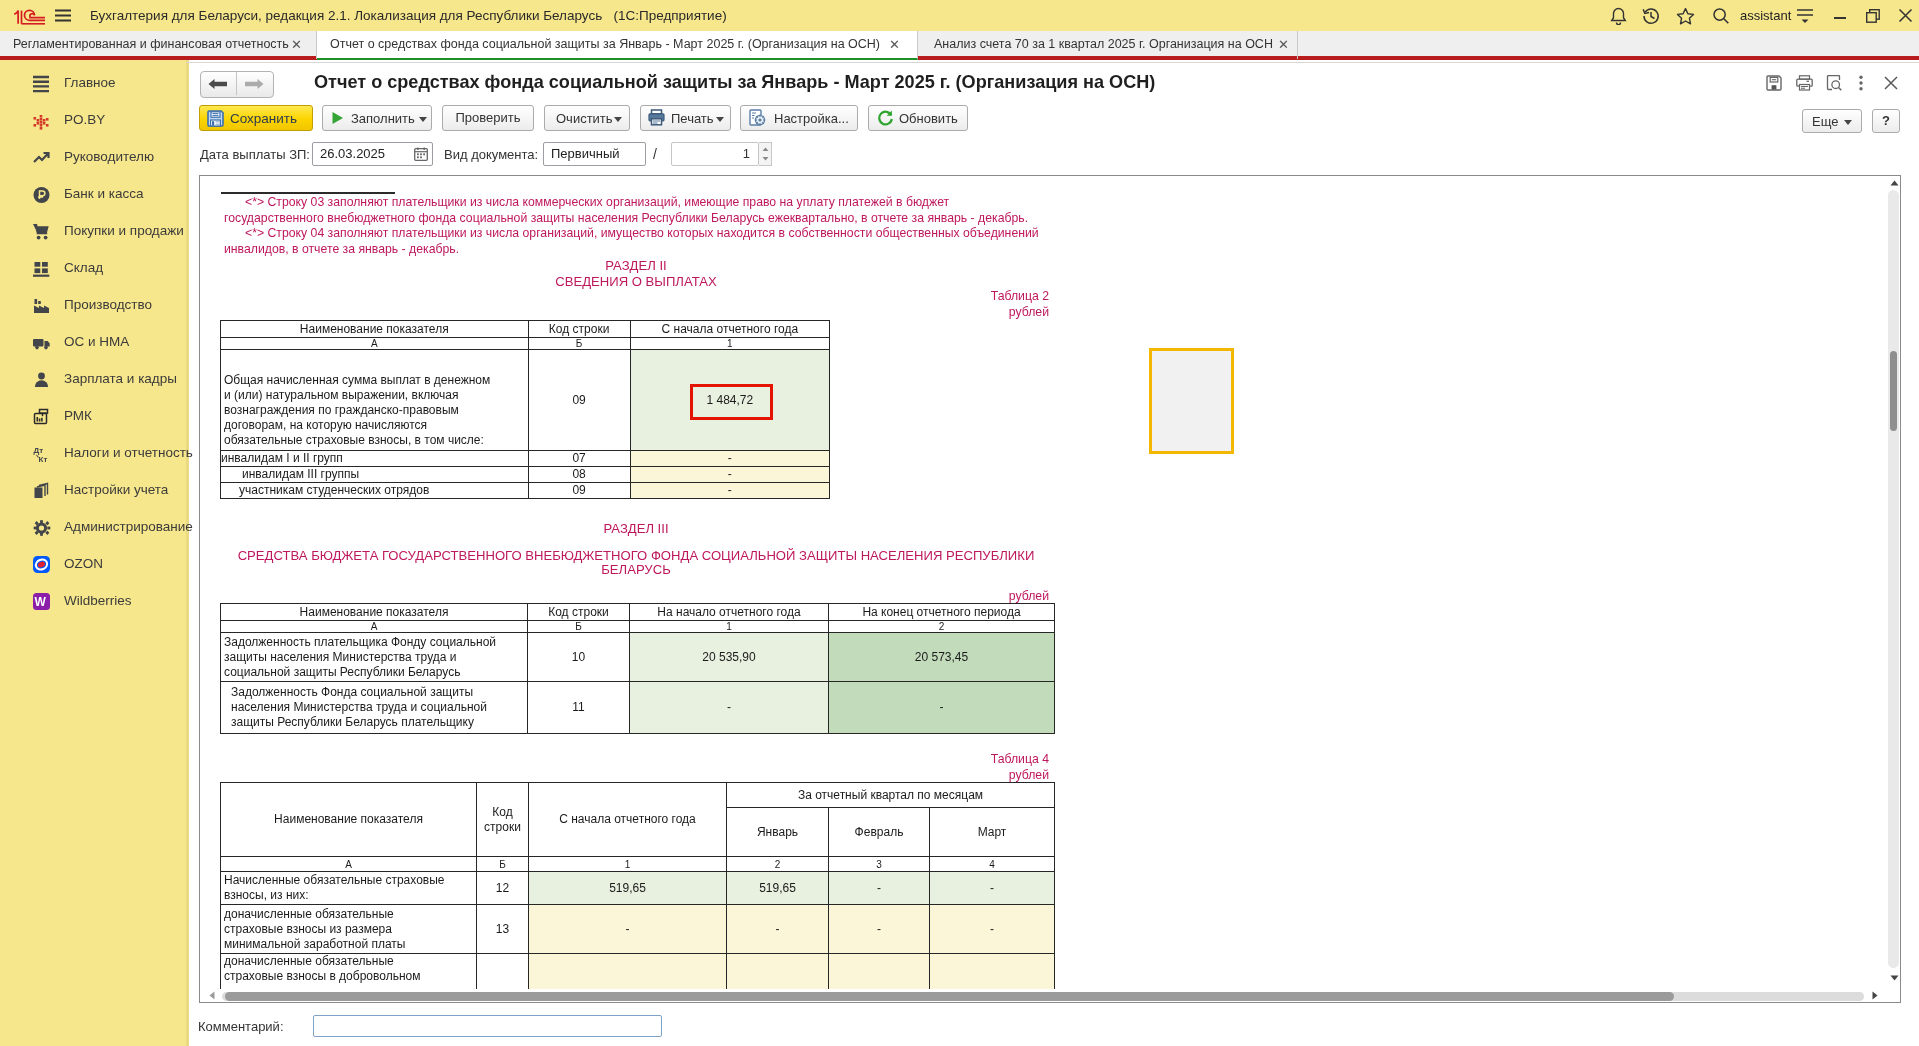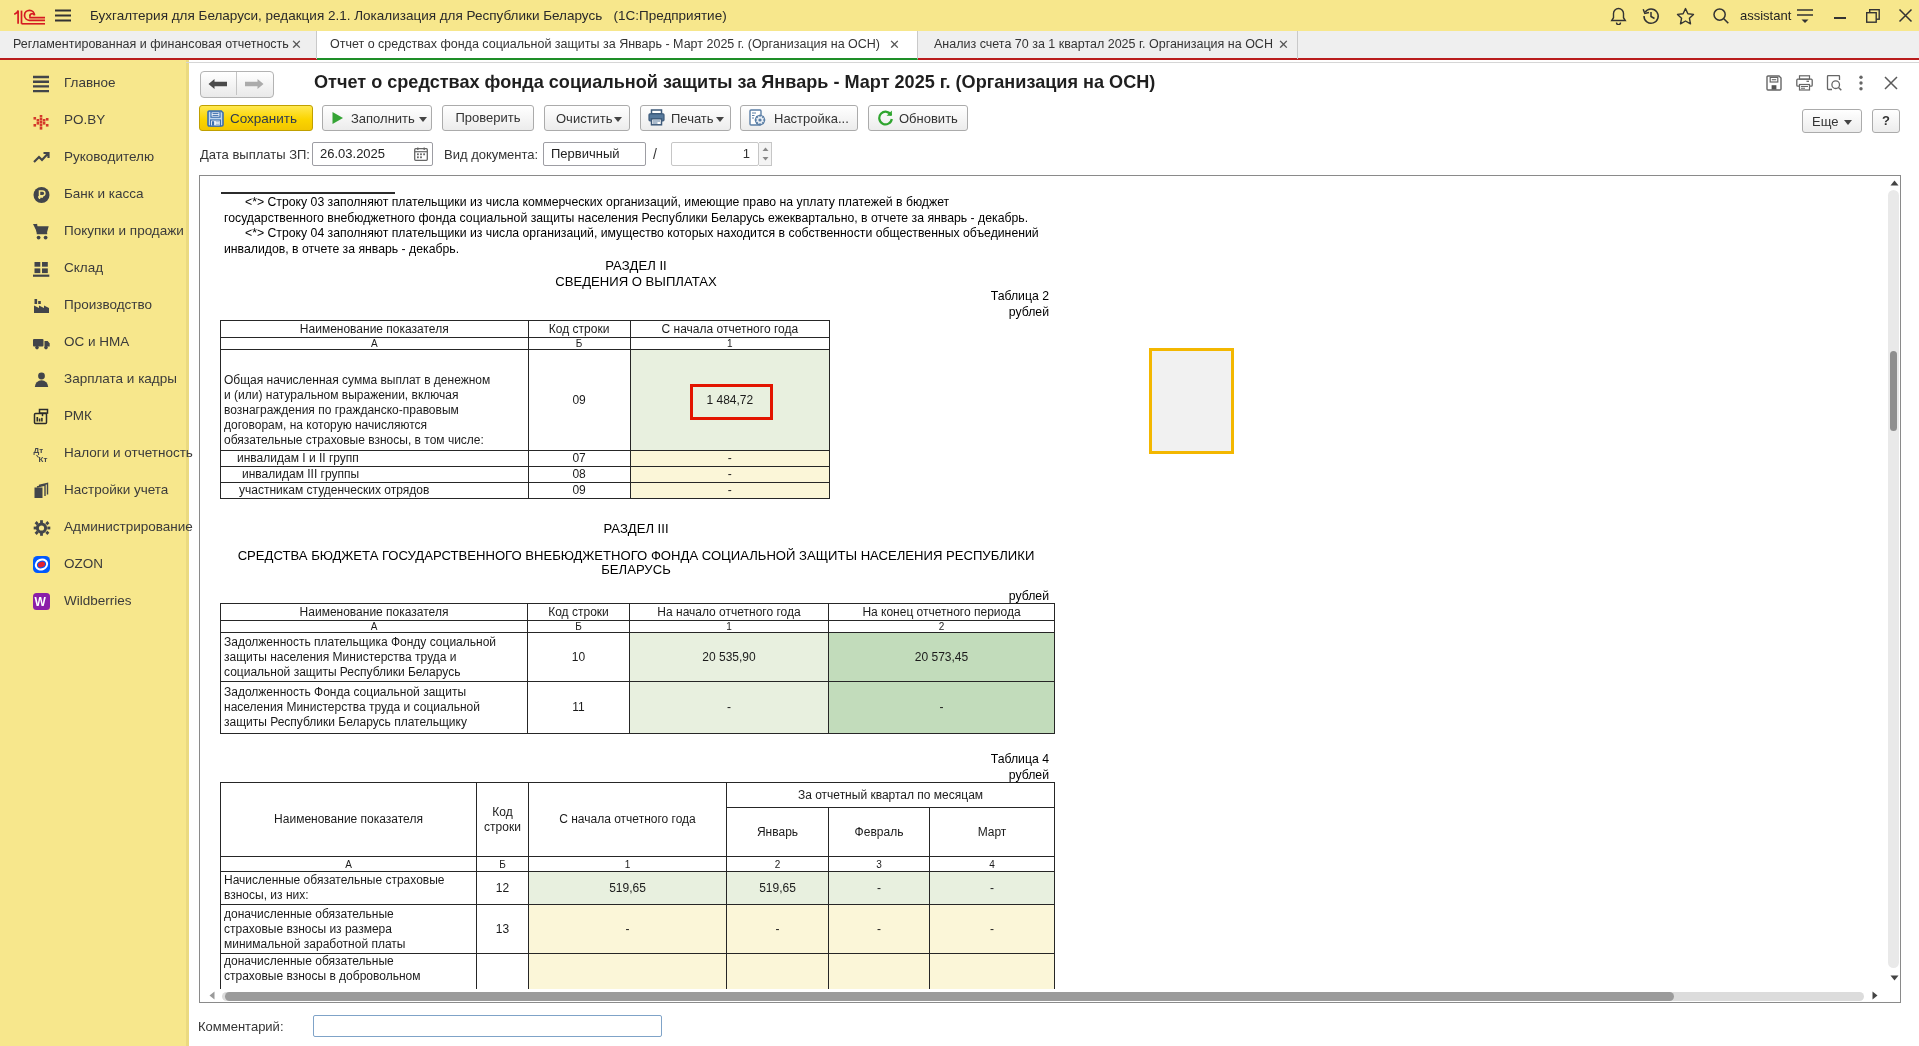--- a/index.html
+++ b/index.html
@@ -1,31 +1,31 @@
 <!DOCTYPE html>
 <html><head><meta charset="utf-8">
 <style>
 html,body{margin:0;padding:0}
 body{width:1919px;height:1046px;position:relative;overflow:hidden;background:#fff;
   font-family:"Liberation Sans",sans-serif;color:#333}
 .abs{position:absolute}
 #titlebar{left:0;top:0;width:1919px;height:31px;background:#F7E78C}
-#tabbar{left:0;top:31px;width:1919px;height:29px;background:#EFEFEF;border-bottom:2px solid #b91c1c;box-sizing:border-box}
+#tabbar{left:0;top:31px;width:1919px;height:29px;background:#EFEFEF;border-bottom:4px solid #b91c1c;box-sizing:border-box}
 .tab{position:absolute;top:0;height:28px;font-size:12.5px;color:#333;white-space:nowrap}
 .tabx{color:#555;font-size:13px}
 #sidebar{left:0;top:60px;width:186px;height:986px;background:#F7E78C;border-right:3px solid #EBDA80;box-sizing:content-box}
 .mi{position:absolute;left:48px;font-size:13.5px;color:#3b3b3b;white-space:nowrap}
 .mic{position:absolute;left:17px;width:18px;height:18px}
 .btn{position:absolute;height:26px;box-sizing:border-box;border:1px solid #ABABAB;border-radius:3px;
   background:linear-gradient(#FFFFFF,#ECECEC);font-size:13px;color:#333;text-align:center;white-space:nowrap}
 .caret2{position:absolute;width:0;height:0;border-left:4.5px solid transparent;border-right:4.5px solid transparent;border-top:5px solid #444}
 .inp{position:absolute;box-sizing:border-box;border:1px solid #9D9DA3;border-radius:2px;background:#fff;font-size:13px;color:#222}
 .lab{position:absolute;font-size:13px;color:#333;white-space:nowrap}
 #doc{left:199px;top:175px;width:1702px;height:828px;border:1px solid #8A8A8A;background:#fff;box-sizing:border-box;overflow:hidden}
-#doc .t{position:absolute;font-size:12.25px;color:#000000;white-space:nowrap}
+#doc .t{position:absolute;font-size:12.25px;color:#be185d;white-space:nowrap}
 #doc .ctr{text-align:center;left:21px;width:830px}
 #doc .rgt{text-align:right;left:21px;width:828px}
 #doc .hd{font-size:13.1px}
 table.doc{position:absolute;border-collapse:collapse;table-layout:fixed;font-size:12px;color:#1b1b1b}
 table.doc td{border:1px solid #262626;padding:0 2px;overflow:hidden;vertical-align:middle;line-height:15px}
 td.c{text-align:center}
 table.doc td.small{font-size:10px;line-height:11px;text-align:center;color:#1b1b1b}
 td.g{background:#E8F0DF}
 td.gg{background:#C2DCBB}
 td.y{background:#FBF6D8}
@@ -378,21 +378,21 @@
           <td class="small">А</td>
           <td class="small">Б</td>
           <td class="small">1</td>
         </tr>
   <tr style="height:101px">
           <td class="tl" style="white-space:normal">Общая начисленная сумма выплат в денежном<br>и (или) натуральном выражении, включая<br>вознаграждения по гражданско-правовым<br>договорам, на которую начисляются<br>обязательные страховые взносы, в том числе:</td>
    <td class="c">09</td>
           <td class="c g">1&nbsp;484,72</td>
         </tr>
   <tr style="height:16px">
-          <td style="padding-left:16px">инвалидам I и II групп</td>
+          <td style="padding-left:0">инвалидам I и II групп</td>
           <td class="c">07</td>
           <td class="c y">-</td>
         </tr>
   <tr style="height:16px">
           <td style="padding-left:21px">инвалидам III группы</td>
           <td class="c">08</td>
           <td class="c y">-</td>
         </tr>
   <tr style="height:16px">
           <td style="padding-left:18px">участникам студенческих отрядов</td>
@@ -428,21 +428,21 @@
           <td class="small">1</td>
           <td class="small">2</td>
         </tr>
   <tr style="height:49px">
           <td style="white-space:normal;padding-left:3px">Задолженность плательщика Фонду социальной<br>защиты населения Министерства труда и<br>социальной защиты Республики Беларусь</td>
    <td class="c">10</td>
           <td class="c g">20&nbsp;535,90</td>
           <td class="c gg">20&nbsp;573,45</td>
         </tr>
   <tr style="height:52px">
-          <td style="white-space:normal;padding-left:3px">Задолженность Фонда социальной защиты<br>населения Министерства труда и социальной<br>защиты Республики Беларусь плательщику</td>
+          <td style="white-space:normal;padding-left:10px">Задолженность Фонда социальной защиты<br>населения Министерства труда и социальной<br>защиты Республики Беларусь плательщику</td>
    <td class="c">11</td>
           <td class="c g">-</td>
           <td class="c gg">-</td>
         </tr>
  </tbody>
     </table>
 
  <div class="t rgt" style="top:576px">Таблица 4</div>
  <div class="t rgt" style="top:592px">рублей</div>
 

